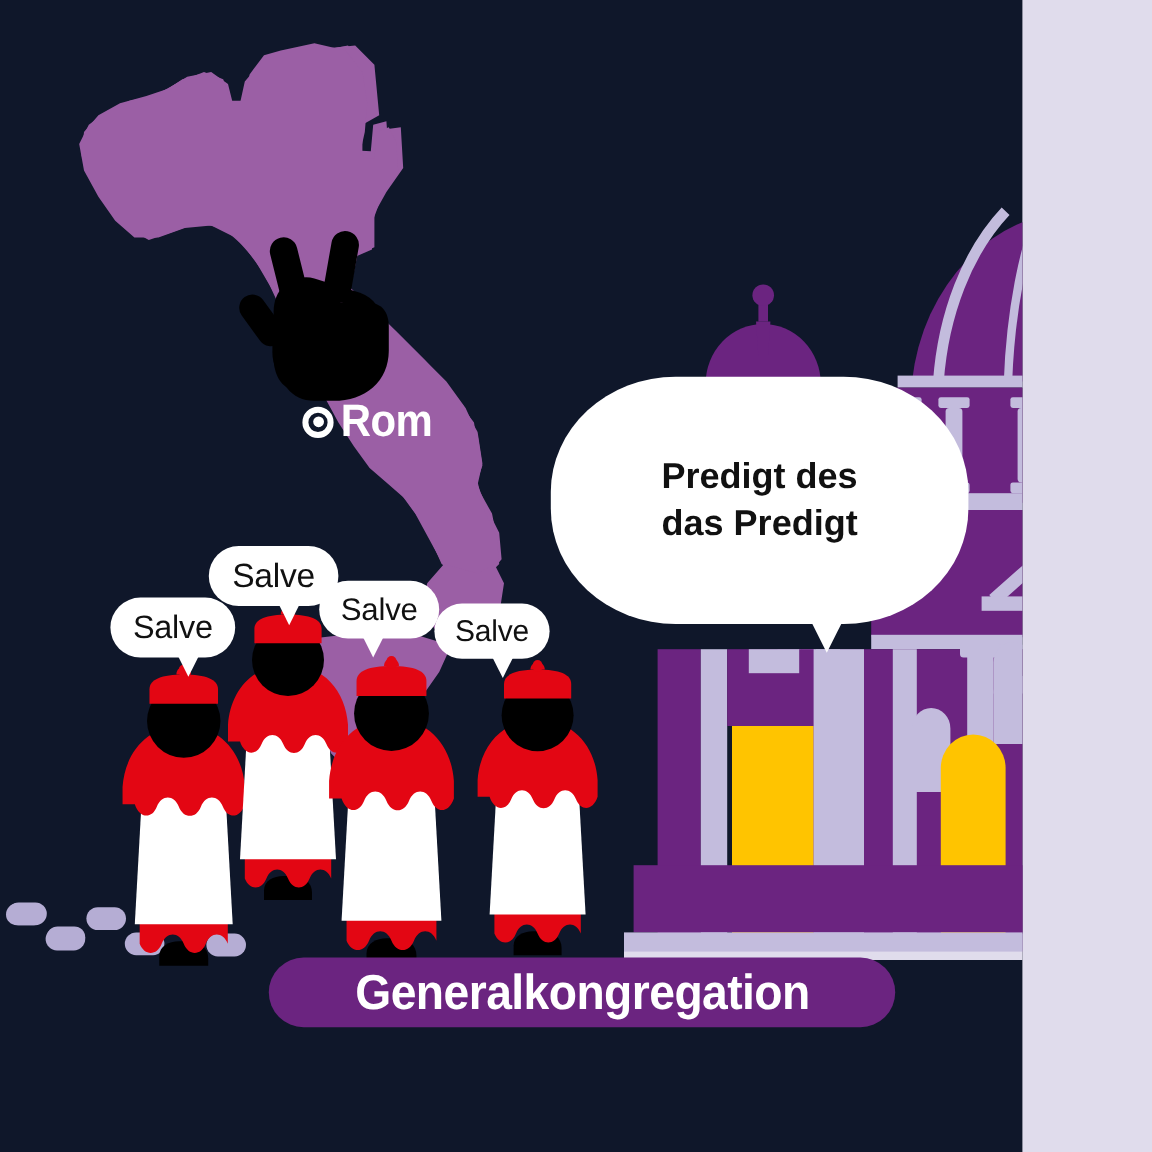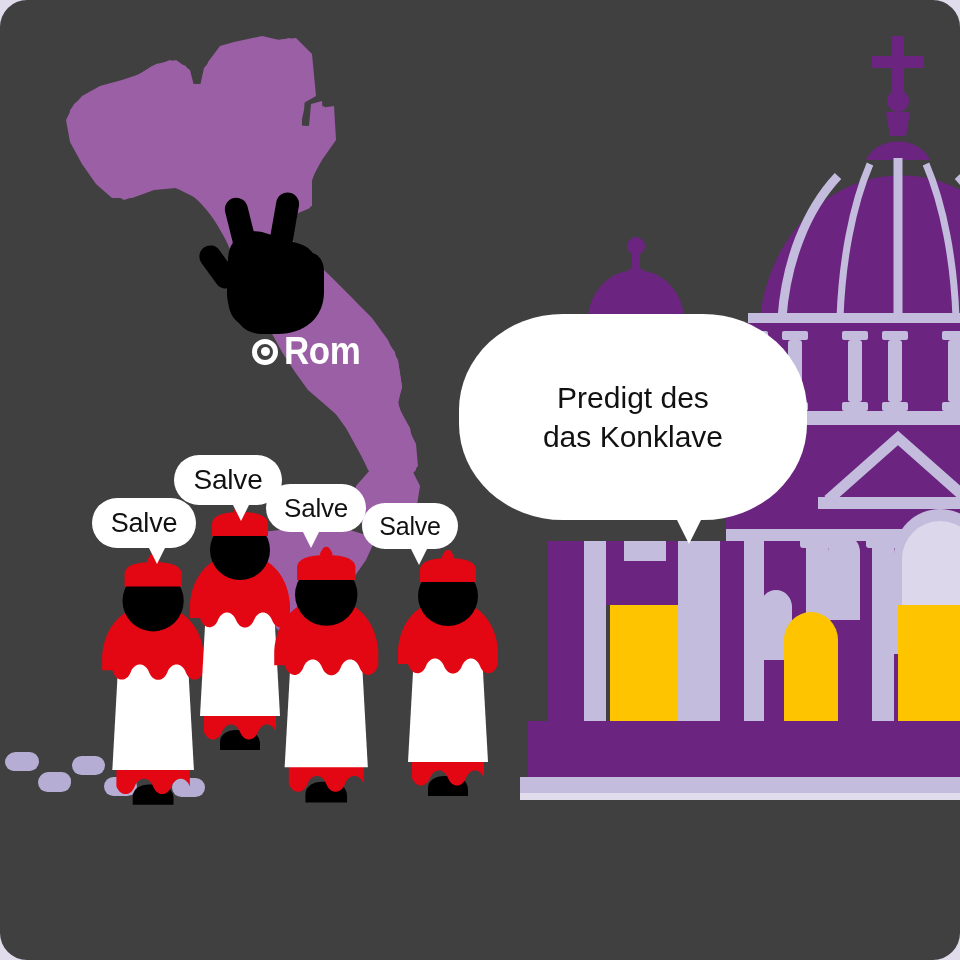--- a/index.html
+++ b/index.html
@@ -1,21 +1,21 @@
 <!DOCTYPE html>
 <html><head>
 <meta charset="utf-8">
 <style>
   html,body{margin:0;padding:0;}
   body{
     width:960px;height:960px;overflow:hidden;
     font-family:"Liberation Sans", sans-serif;
     background:#e0dcec;
   }
-  #stage{position:relative;width:960px;height:960px;background:#404040;overflow:hidden;border-radius:27px;}
+  #stage{position:relative;width:852px;height:960px;background:#0f172a;overflow:hidden;}
 
   .layer{position:absolute;top:0;left:0;width:960px;height:960px;}
 
   
   .bubble{
     position:absolute;
     background:#ffffff;
     border-radius:46px;
     display:flex;align-items:center;justify-content:center;
     text-align:center;
@@ -38,21 +38,21 @@
     padding:0 20px;
     border-radius:28px;
   }
   .salve .tail{
     border-left-width:9px;border-right-width:9px;border-top-width:18px;
     bottom:-16px;
   }
   #bubble-main{
     left:459px;top:314px;width:348px;height:206px;
     border-radius:104px/96px;
-    font-size:30px;font-weight:400;line-height:1.30;
+    font-size:30px;font-weight:700;line-height:1.30;
     padding:0 26px;
   }
   #bubble-main .tail{
     left:214px;bottom:-24px;
     border-left:16px solid transparent;
     border-right:16px solid transparent;
     border-top:32px solid #ffffff;
   }
 
   
@@ -572,19 +572,22 @@
   </div>
 
   <div class="bubble salve" style="left:362px;top:503px;width:96px;height:46px;font-size:25px;">
     <span>Salve</span>
     <span class="tail" style="left:48px;"></span>
   </div>
 
   <div class="bubble" id="bubble-main">
     <div>
       <div>Predigt des</div>
-      <div>das Konklave</div>
+      <div>das Predigt</div>
     </div>
     <span class="tail"></span>
   </div>
 
+  <div id="banner">
+    <span id="banner-label">Generalkongregation</span>
+  </div>
 
 </div>
 
 </body></html>

